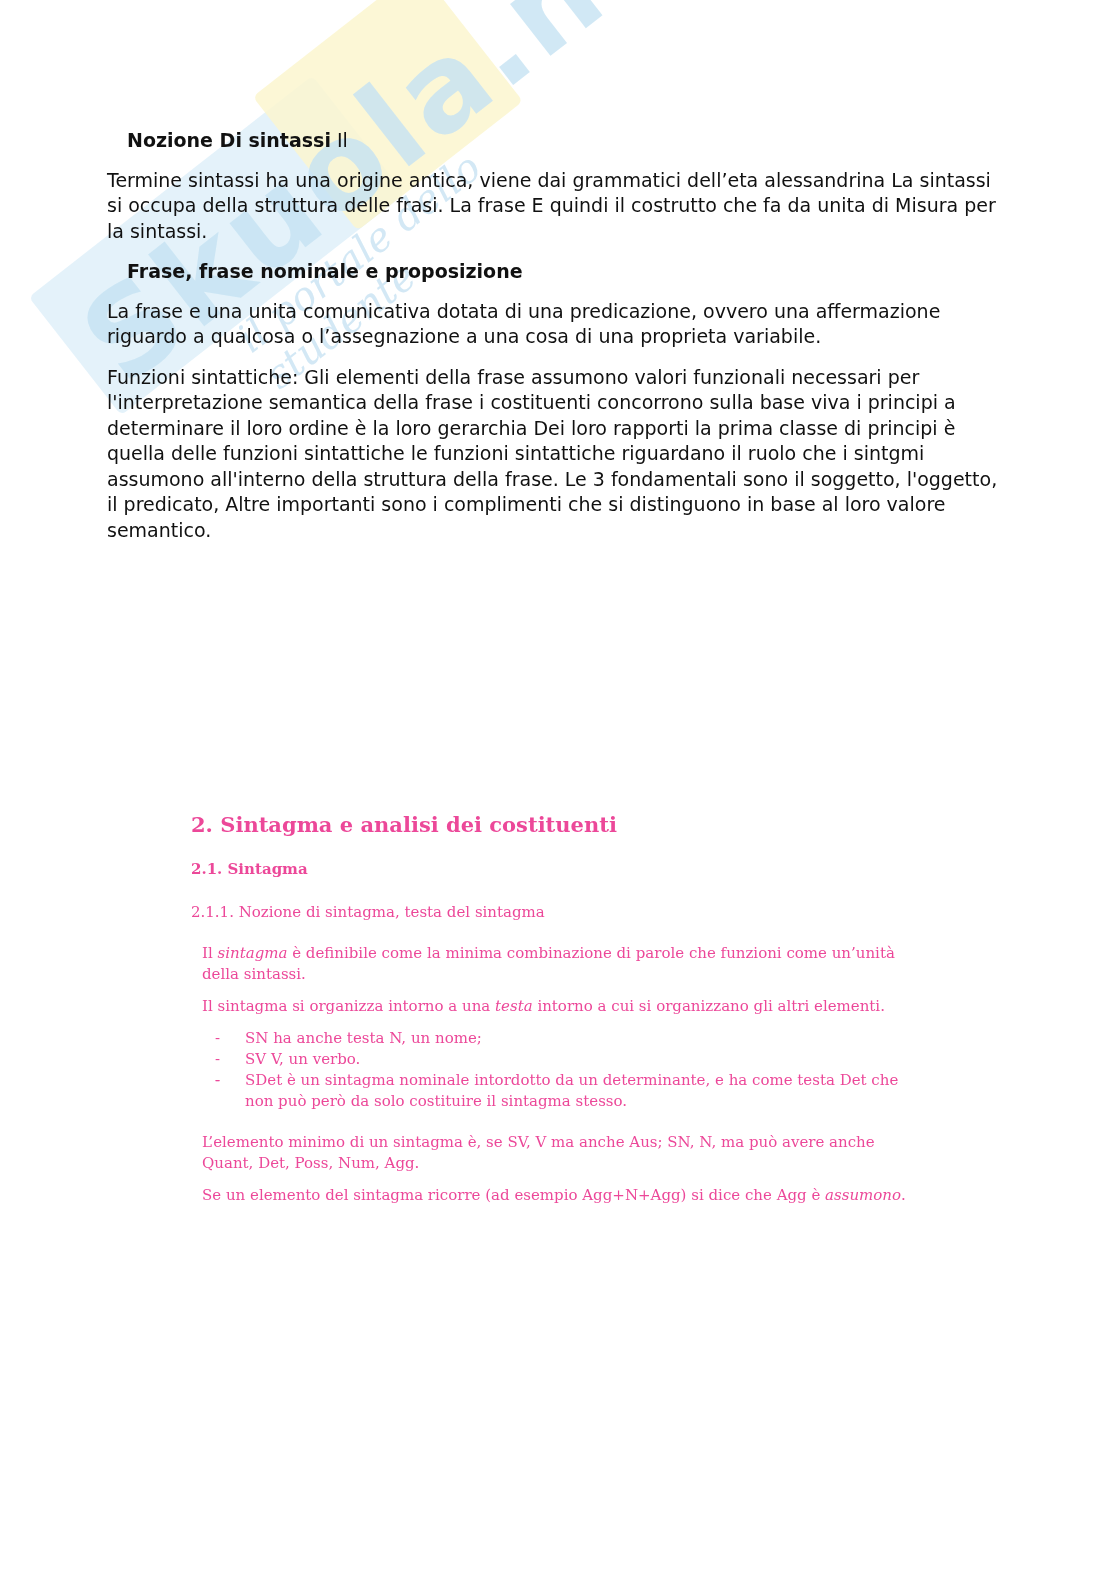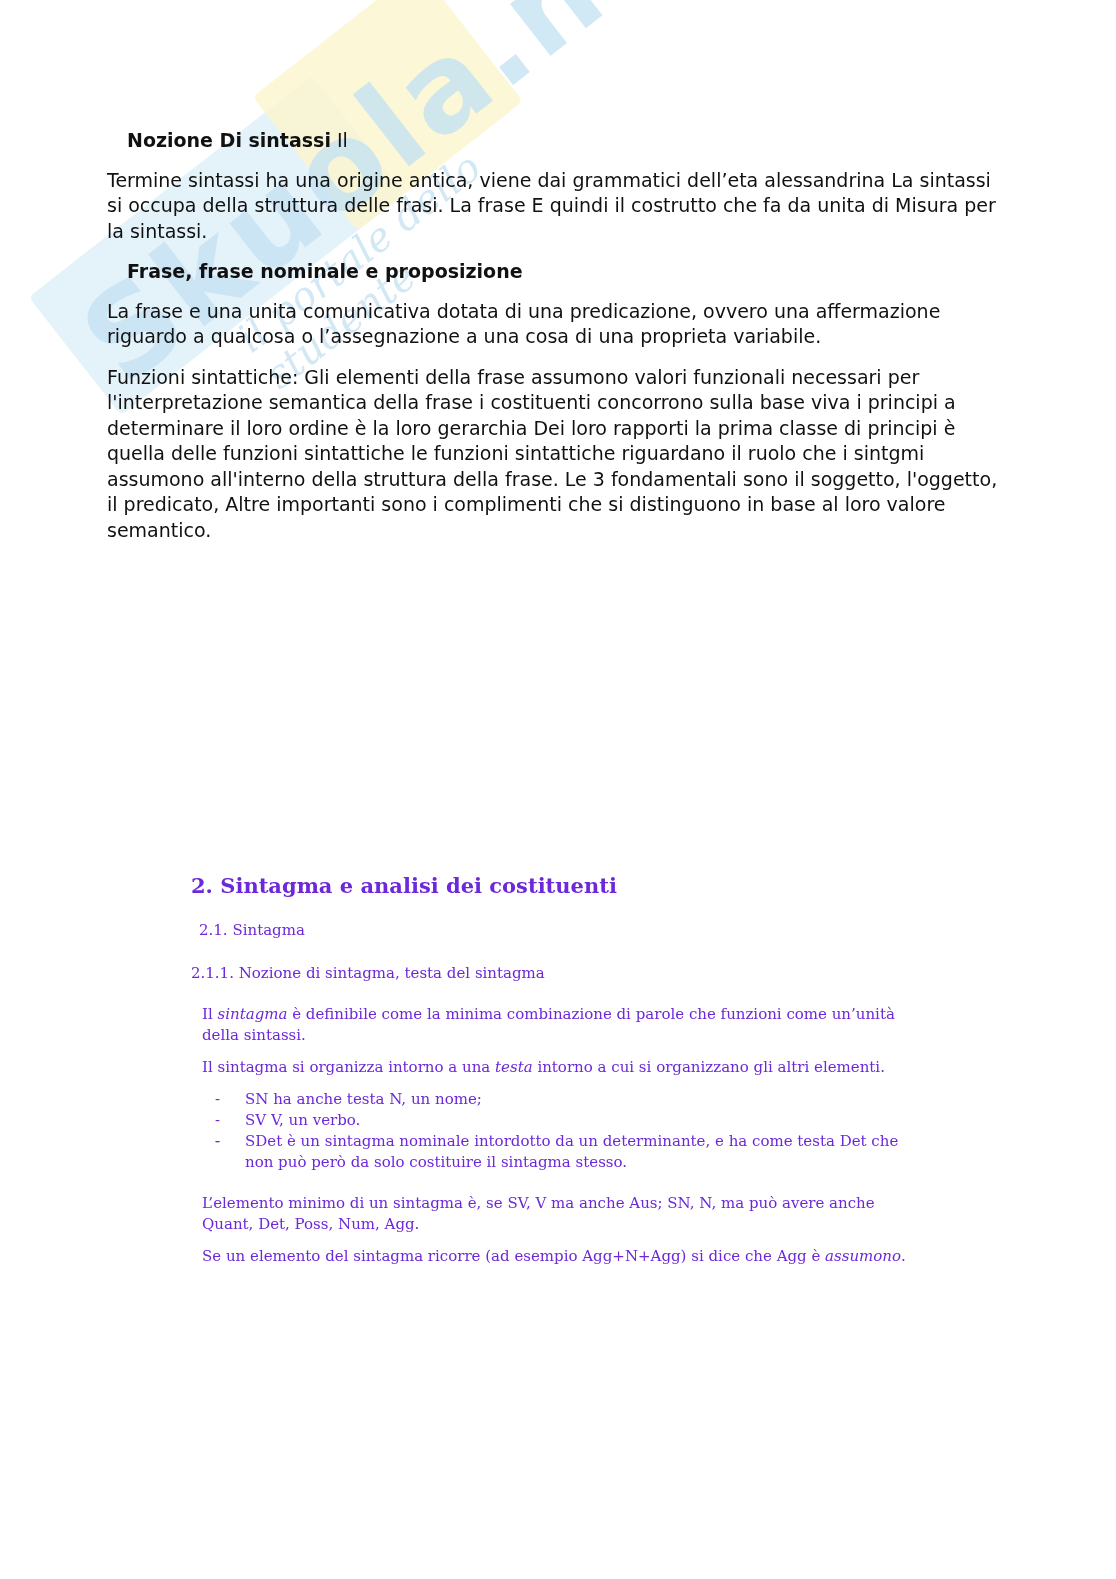--- a/index.html
+++ b/index.html
@@ -28,25 +28,25 @@
     font-size: 40px; color: #cfe6f4; opacity: 0.9;
   }
   .part1 {
     position: absolute; left: 107px; top: 128px; width: 905px; z-index: 1;
     font-family: "DejaVu Sans", sans-serif; font-size: 19px; line-height: 25.5px;
   }
   .part1 p { margin: 0 0 15px 0; }
   .part1 .h { font-weight: bold; margin-bottom: 14px; margin-left: 20px; }
   .part1 .num { padding-left: 7px; }
   .part2 {
-    position: absolute; left: 191px; top: 872px; width: 740px; z-index: 1;
-    font-family: "DejaVu Serif", serif; font-size: 15px; line-height: 21px; color: #6d28d9;
+    position: absolute; left: 191px; top: 811px; width: 740px; z-index: 1;
+    font-family: "DejaVu Serif", serif; font-size: 15px; line-height: 21px; color: #ec4899;
   }
   .part2 .h2 { font-size: 21px; font-weight: bold; margin: 0 0 20px 0; line-height: 28px; }
-  .part2 .h3 { font-size: 15px; font-weight: normal; margin: 0 0 22px 8px; }
+  .part2 .h3 { font-size: 15px; font-weight: bold; margin: 0 0 22px 0; }
   .part2 .h4 { margin: 0 0 20px 0; }
   .part2 p { margin: 11px; }
   .part2 ul { list-style: none; margin: 0 0 20px 0; padding: 0 0 0 24px; }
   .part2 li { position: relative; padding-left: 30px; }
   .part2 li .dash { position: absolute; left: 0; top: 0; }
 </style>
 </head>
 <body>
 
 <div class="watermark">

